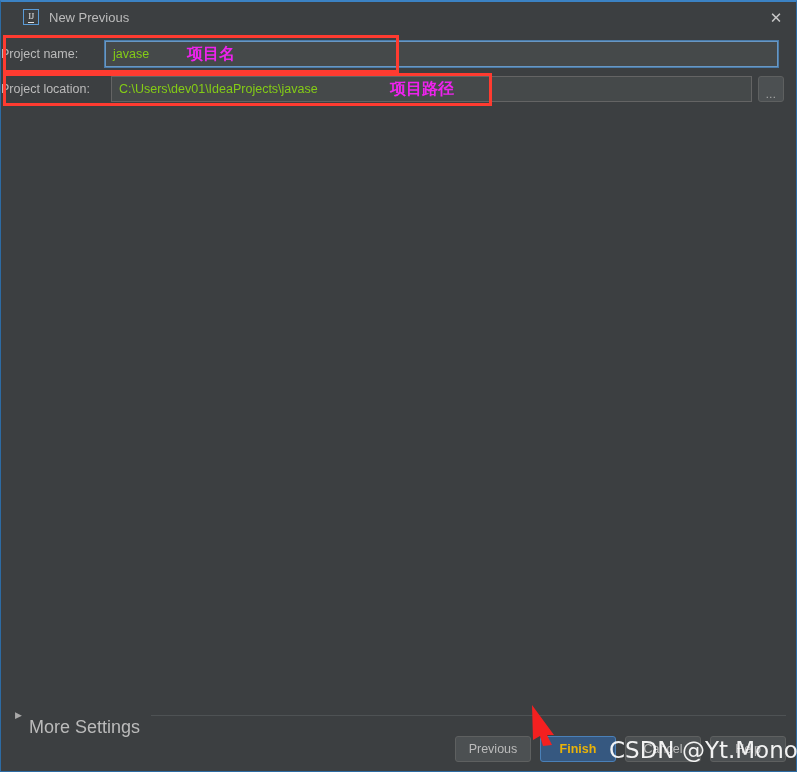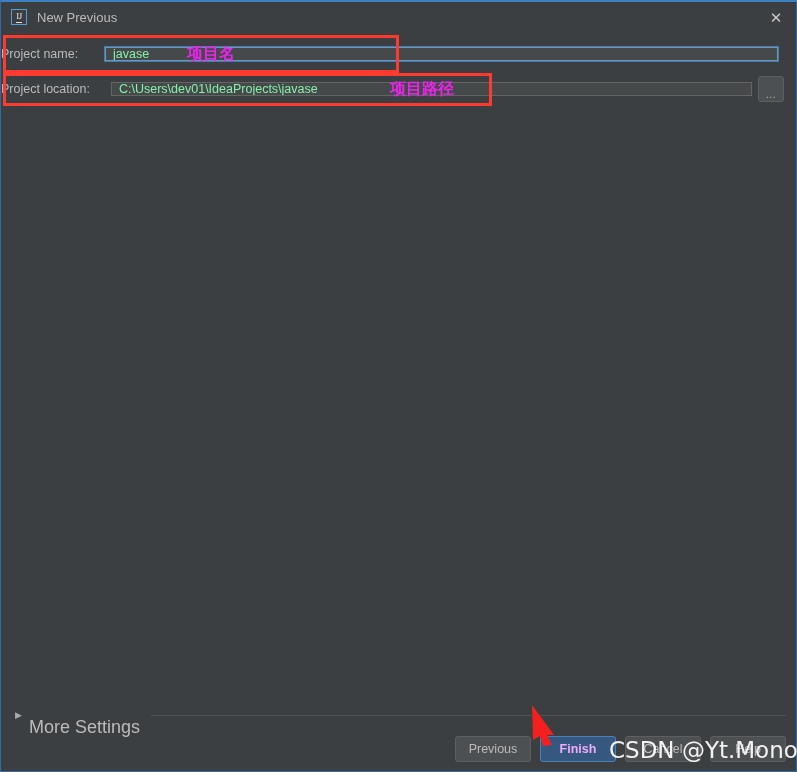--- a/index.html
+++ b/index.html
@@ -27,21 +27,21 @@
   #titlebar {
     position: absolute;
     top: 0; left: 0; right: 0;
     height: 30px;
     background: #3c3f41;
     display: flex;
     align-items: center;
   }
   #app-icon {
     width: 16px; height: 16px;
-    margin-left: 10px;
+    margin-left: 22px;
     background: #3c3f41;
     border: 1px solid #5b9bd5;
     display: flex;
     align-items: center;
     justify-content: center;
     position: relative;
   }
   #app-icon .ij {
     font-family: "Liberation Serif", serif;
     font-size: 9px;
@@ -83,28 +83,28 @@
   .field-label {
     font-size: 12.5px;
     color: #bbbbbb;
     white-space: nowrap;
   }
   #label-name { width: 104px; }
   #label-location { width: 110px; }
 
   .text-field {
     position: relative;
-    height: 14px;
+    height: 26px;
     background: #45494a;
     border: 1px solid #646464;
     display: flex;
     align-items: center;
     padding-left: 7px;
     font-size: 12.5px;
-    color: #86efac;
+    color: #84cc16;
     overflow: hidden;
   }
   #field-name {
     width: 673px;
     border: 1px solid #6897c4;
     outline: 1px solid #4a7ba8;
     background: #45494a;
   }
   #field-location {
     width: 641px;
@@ -213,21 +213,21 @@
     color: #bbbbbb;
     font-size: 12.5px;
     display: flex;
     align-items: center;
     justify-content: center;
     cursor: pointer;
   }
   .dlg-btn.primary {
     background: #365880;
     border: 1px solid #4a80b8;
-    color: #f0abfc;
+    color: #eab308;
     font-weight: bold;
   }
 
   
   #finish-arrow {
     position: absolute;
     left: 527px;
     top: 703px;
     width: 34px;
     height: 42px;

